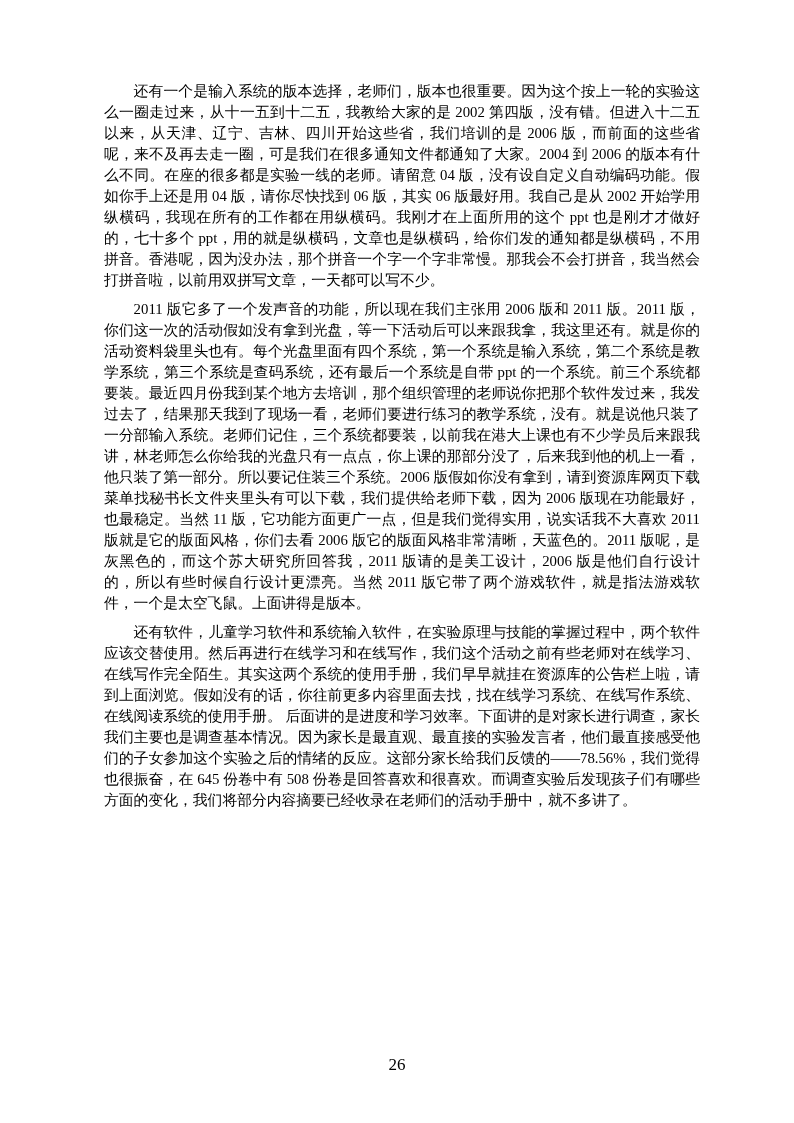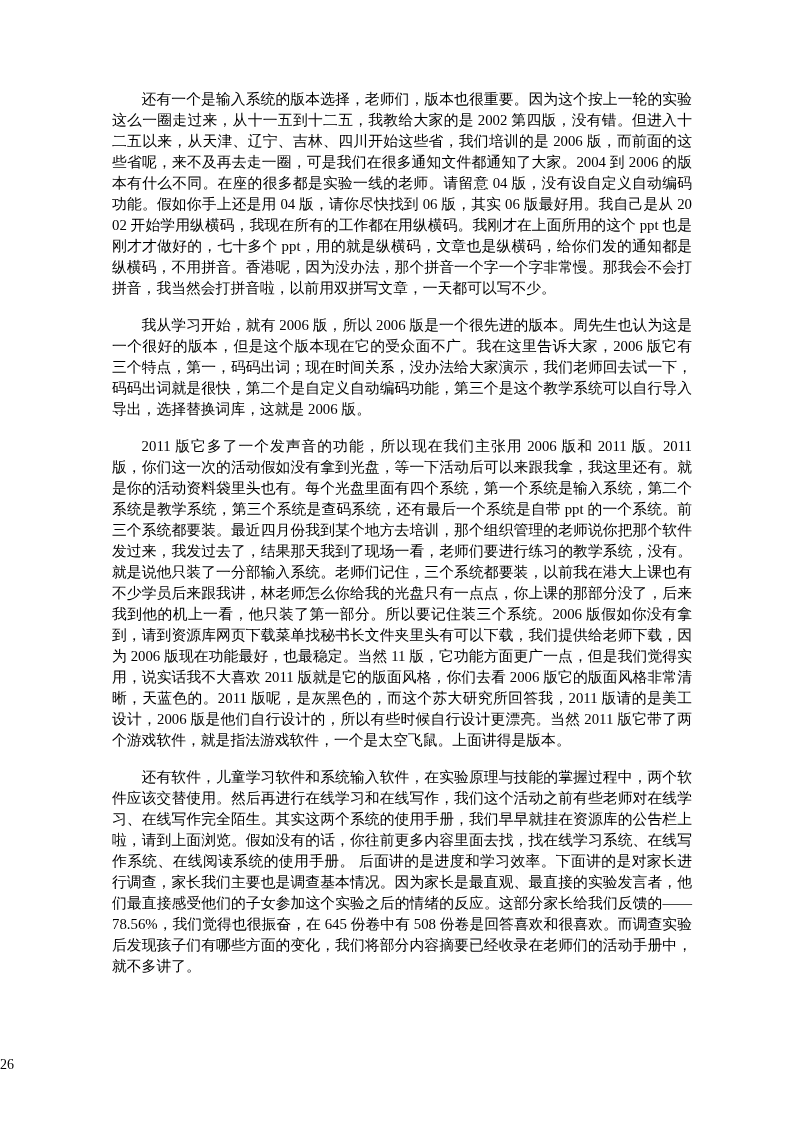--- a/index.html
+++ b/index.html
@@ -16,44 +16,43 @@
     font-family: "Liberation Serif", "DejaVu Serif", serif;
     color: #000000;
   }
   .content {
     position: absolute;
     left: 96px;
     top: 73px;
     width: 612px;
   }
   .content p {
-    margin: 16px;
+    margin: 8px;
     padding: 0;
     font-size: 14.8px;
     line-height: 21px;
     text-align: justify;
     text-justify: inter-ideograph;
     text-indent: 2em;
     word-break: break-all;
   }
   .page-number {
     position: absolute;
     left: 0;
     right: 0;
     top: 1056px;
-    text-align: left;
-    font-size: 14px;
+    text-align: center;
+    font-size: 17px;
     line-height: 18px;
     color: #000000;
   }
 </style>
 </head>
 <body>
 
 <div class="page">
   <div class="content">
     <p>还有一个是输入系统的版本选择，老师们，版本也很重要。因为这个按上一轮的实验这么一圈走过来，从十一五到十二五，我教给大家的是 2002 第四版，没有错。但进入十二五以来，从天津、辽宁、吉林、四川开始这些省，我们培训的是 2006 版，而前面的这些省呢，来不及再去走一圈，可是我们在很多通知文件都通知了大家。2004 到 2006 的版本有什么不同。在座的很多都是实验一线的老师。请留意 04 版，没有设自定义自动编码功能。假如你手上还是用 04 版，请你尽快找到 06 版，其实 06 版最好用。我自己是从 2002 开始学用纵横码，我现在所有的工作都在用纵横码。我刚才在上面所用的这个 ppt 也是刚才才做好的，七十多个 ppt，用的就是纵横码，文章也是纵横码，给你们发的通知都是纵横码，不用拼音。香港呢，因为没办法，那个拼音一个字一个字非常慢。那我会不会打拼音，我当然会打拼音啦，以前用双拼写文章，一天都可以写不少。</p>
-    <p>我从学习开始，就有 2006 版，所以 2006 版是一个很先进的版本。周先生也认为这是一个很好的版本，但是这个版本现在它的受众面不广。我在这里告诉大家，2006 版它有三个特点，第一，码码出词；现在时间关系，没办法给大家演示，我们老师回去试一下，码码出词就是很快，第二个是自定义自动编码功能，第三个是这个教学系统可以自行导入导出，选择替换词库，这就是 2006 版。</p>
     <p>2011 版它多了一个发声音的功能，所以现在我们主张用 2006 版和 2011 版。2011 版，你们这一次的活动假如没有拿到光盘，等一下活动后可以来跟我拿，我这里还有。就是你的活动资料袋里头也有。每个光盘里面有四个系统，第一个系统是输入系统，第二个系统是教学系统，第三个系统是查码系统，还有最后一个系统是自带 ppt 的一个系统。前三个系统都要装。最近四月份我到某个地方去培训，那个组织管理的老师说你把那个软件发过来，我发过去了，结果那天我到了现场一看，老师们要进行练习的教学系统，没有。就是说他只装了一分部输入系统。老师们记住，三个系统都要装，以前我在港大上课也有不少学员后来跟我讲，林老师怎么你给我的光盘只有一点点，你上课的那部分没了，后来我到他的机上一看，他只装了第一部分。所以要记住装三个系统。2006 版假如你没有拿到，请到资源库网页下载菜单找秘书长文件夹里头有可以下载，我们提供给老师下载，因为 2006 版现在功能最好，也最稳定。当然 11 版，它功能方面更广一点，但是我们觉得实用，说实话我不大喜欢 2011 版就是它的版面风格，你们去看 2006 版它的版面风格非常清晰，天蓝色的。2011 版呢，是灰黑色的，而这个苏大研究所回答我，2011 版请的是美工设计，2006 版是他们自行设计的，所以有些时候自行设计更漂亮。当然 2011 版它带了两个游戏软件，就是指法游戏软件，一个是太空飞鼠。上面讲得是版本。</p>
     <p>还有软件，儿童学习软件和系统输入软件，在实验原理与技能的掌握过程中，两个软件应该交替使用。然后再进行在线学习和在线写作，我们这个活动之前有些老师对在线学习、在线写作完全陌生。其实这两个系统的使用手册，我们早早就挂在资源库的公告栏上啦，请到上面浏览。假如没有的话，你往前更多内容里面去找，找在线学习系统、在线写作系统、在线阅读系统的使用手册。 后面讲的是进度和学习效率。下面讲的是对家长进行调查，家长我们主要也是调查基本情况。因为家长是最直观、最直接的实验发言者，他们最直接感受他们的子女参加这个实验之后的情绪的反应。这部分家长给我们反馈的——78.56%，我们觉得也很振奋，在 645 份卷中有 508 份卷是回答喜欢和很喜欢。而调查实验后发现孩子们有哪些方面的变化，我们将部分内容摘要已经收录在老师们的活动手册中，就不多讲了。</p>
   </div>
   <div class="page-number">26</div>
 </div>
 
 </body></html>

